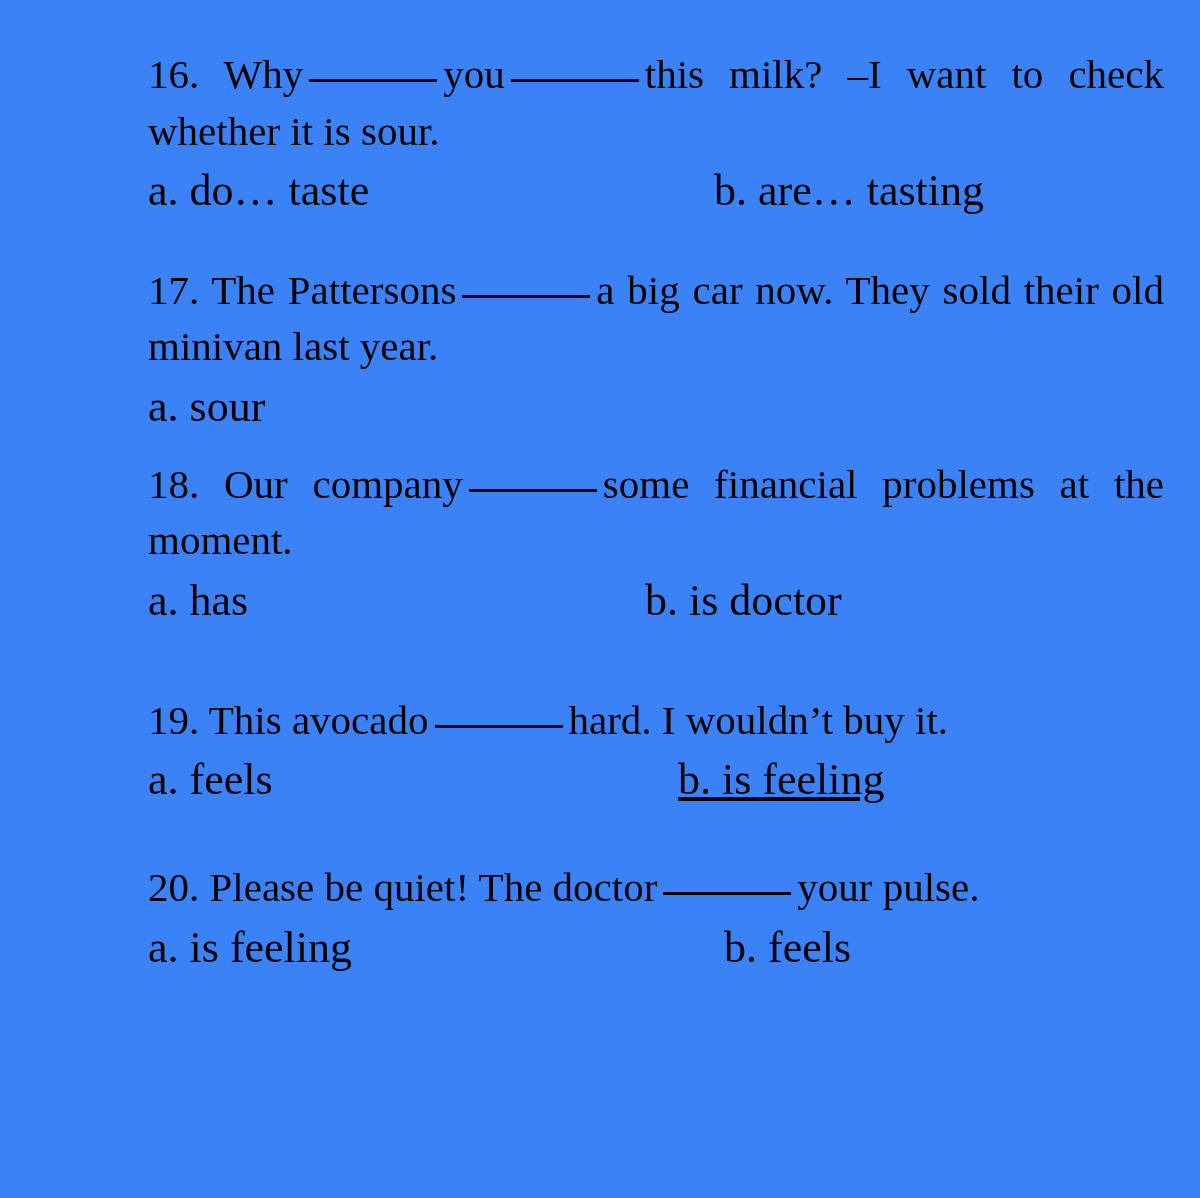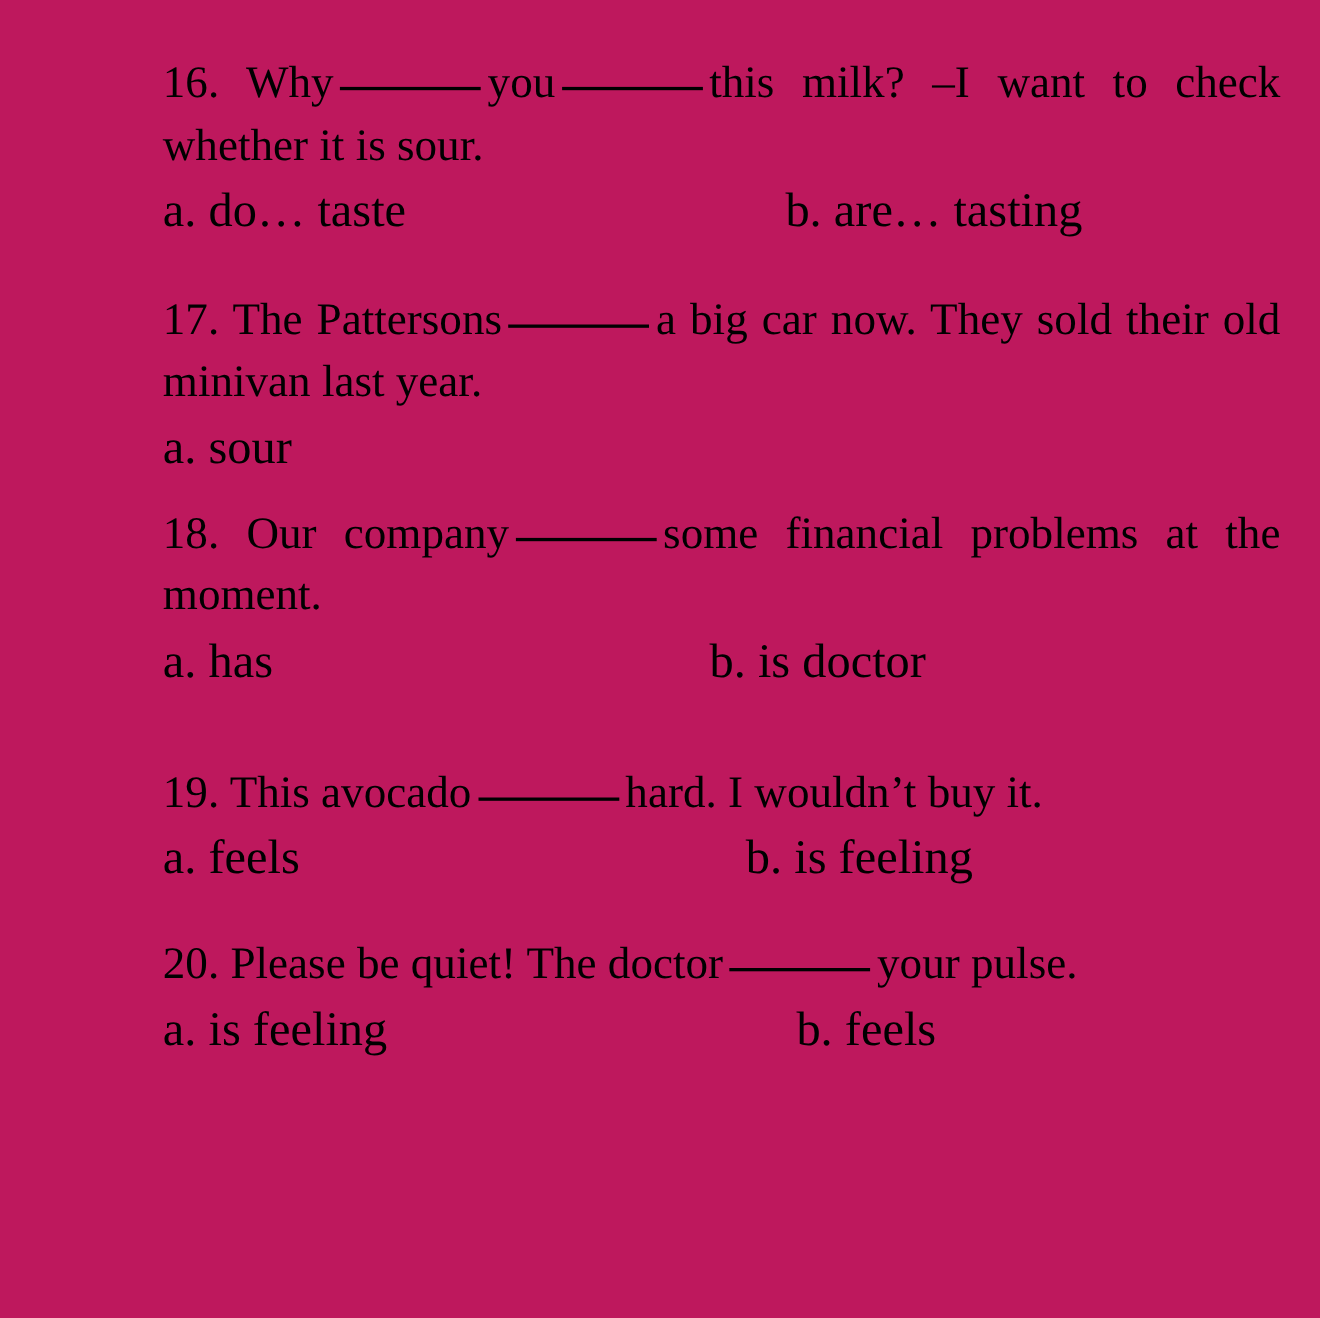--- a/index.html
+++ b/index.html
@@ -11,21 +11,21 @@
     width: 1200px;
     height: 1198px;
     font-family: "Liberation Serif", serif;
     color: #000000;
     overflow: hidden;
   }
   .page {
     position: relative;
     width: 1200px;
     height: 1198px;
-    background: #be185d;
+    background: #3b82f6;
     box-sizing: border-box;
     padding: 0 36px 0 148px;
   }
   
   .top-clip {
     position: absolute;
     top: -12px;
     left: 148px;
     width: 800px;
     height: 16px;
@@ -67,27 +67,27 @@
     display: inline-block;
   }
   .opt-b {
     position: absolute;
     left: 0;
     top: 0;
   }
   .item.i16 .opt-b { left: 566px; }
   .item.i17 .opt-b { left: 530px; }
   .item.i18 .opt-b { left: 497px; }
-  .item.i19 .opt-b { left: 530px; }
+  .item.i19 .opt-b { left: 530px; text-decoration: underline; }
   .item.i20 .opt-b { left: 576px; }
 
   .item.i16 { margin-bottom: 40px; }
   .item.i17 { margin-bottom: 18px; }
   .item.i18 { margin-bottom: 60px; }
-  .item.i19 { margin-bottom: 36px; }
+  .item.i19 { margin-bottom: 48px; }
   .item.i20 { margin-bottom: 0; }
 </style>
 </head>
 <body>
 
 <div class="page">
 
   <div class="top-clip"></div>
 
   <div class="items">

